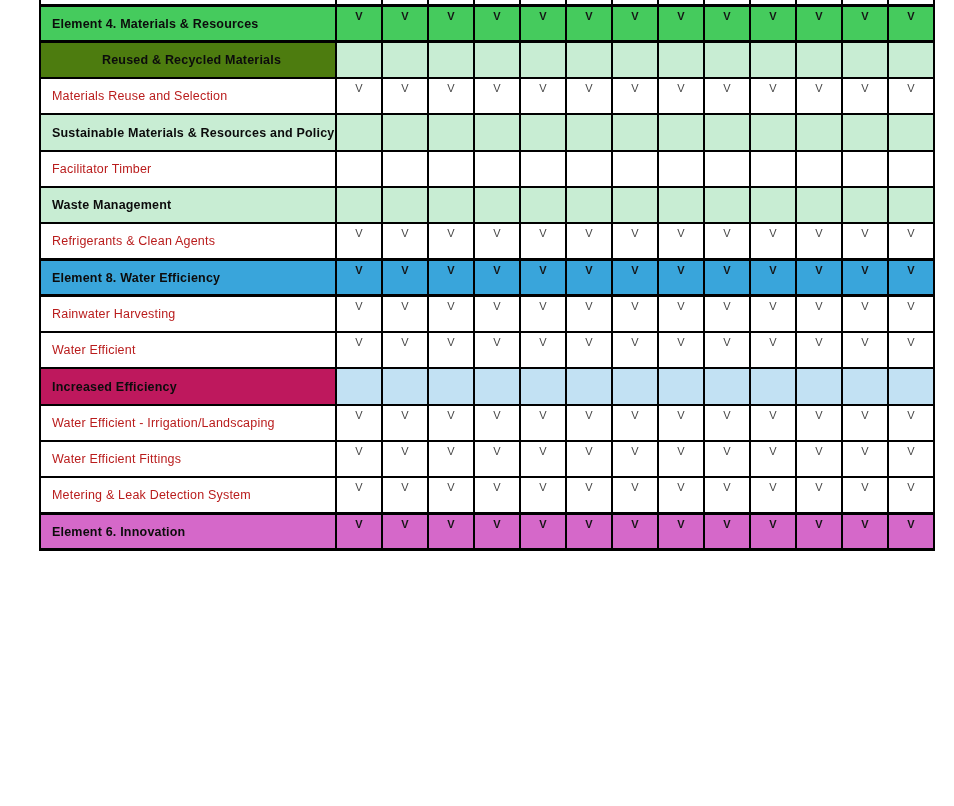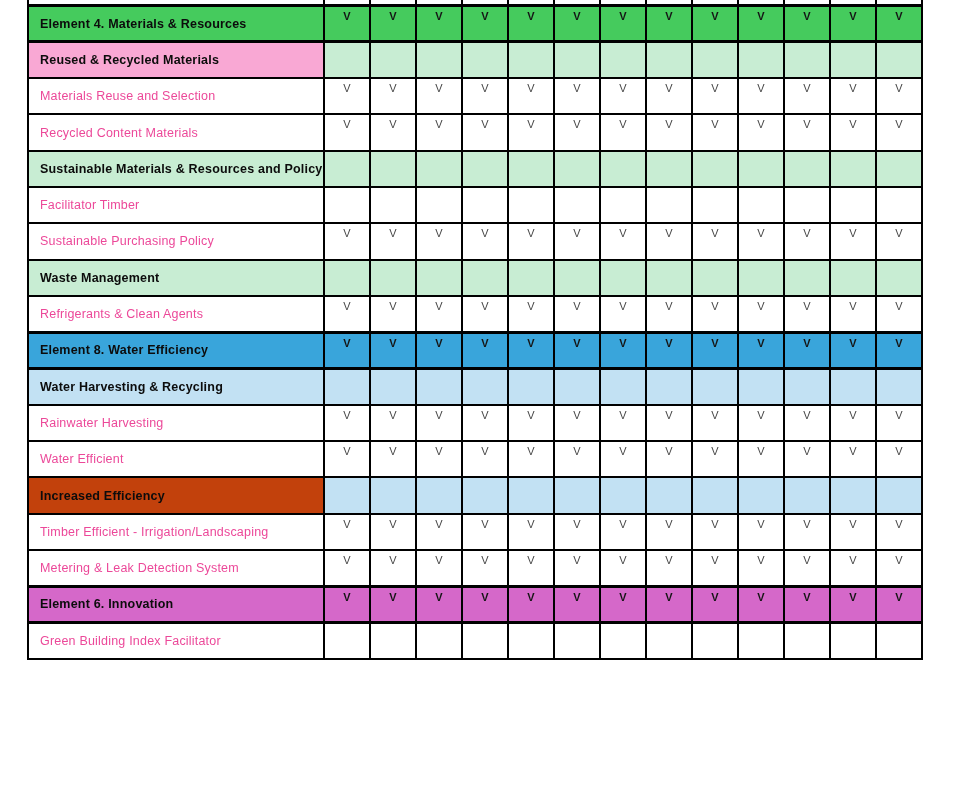--- a/index.html
+++ b/index.html
@@ -8,38 +8,38 @@
     height: 806px;
     background: #ffffff;
     overflow: hidden;
     font-family: "Liberation Sans", sans-serif;
     position: relative;
   }
   table.criteria {
     border-collapse: collapse;
     table-layout: fixed;
     width: 894px;
-    margin-left: 27px;
+    margin-left: 39px;
     border: 2px solid #000;
     border-top: none;
   }
   td {
     border: 2px solid #000;
     box-sizing: border-box;
   }
   tr { height: 36.3px; }
   tr.row-partial { height: 4px; }
   tr.row-partial td { border-top: none; border-bottom: 3px solid #000; }
   tr.row-element td { border-top-width: 3px; border-bottom-width: 3px; }
   .label-cell {
     width: 296px;
     padding: 0 4px 0 11px;
     vertical-align: middle;
     font-size: 12.5px;
-    color: #ec4899;
+    color: #b91c1c;
     white-space: nowrap;
     overflow: hidden;
     letter-spacing: 0.2px;
   }
   .check-cell {
     width: 46px;
     text-align: center;
     vertical-align: top;
     padding-top: 3px;
     font-size: 11px;
@@ -104,53 +104,37 @@
           <td class="check-cell" style="background-color: rgb(69, 203, 93);">V</td>
           <td class="check-cell" style="background-color: rgb(69, 203, 93);">V</td>
           <td class="check-cell" style="background-color: rgb(69, 203, 93);">V</td>
           <td class="check-cell" style="background-color: rgb(69, 203, 93);">V</td>
           <td class="check-cell" style="background-color: rgb(69, 203, 93);">V</td>
           <td class="check-cell" style="background-color: rgb(69, 203, 93);">V</td>
           <td class="check-cell" style="background-color: rgb(69, 203, 93);">V</td>
           <td class="check-cell" style="background-color: rgb(69, 203, 93);">V</td>
         </tr>
         <tr class="row-sub">
-          <td class="label-cell" style="background-color: #f9a8d4;">Reused &amp; Recycled Materials</td>
+          <td class="label-cell" style="background-color: #4d7c0f; text-align: center;">Reused &amp; Recycled Materials</td>
           <td class="check-cell" style="background-color: rgb(200, 237, 211);"></td>
           <td class="check-cell" style="background-color: rgb(200, 237, 211);"></td>
           <td class="check-cell" style="background-color: rgb(200, 237, 211);"></td>
           <td class="check-cell" style="background-color: rgb(200, 237, 211);"></td>
           <td class="check-cell" style="background-color: rgb(200, 237, 211);"></td>
           <td class="check-cell" style="background-color: rgb(200, 237, 211);"></td>
           <td class="check-cell" style="background-color: rgb(200, 237, 211);"></td>
           <td class="check-cell" style="background-color: rgb(200, 237, 211);"></td>
           <td class="check-cell" style="background-color: rgb(200, 237, 211);"></td>
           <td class="check-cell" style="background-color: rgb(200, 237, 211);"></td>
           <td class="check-cell" style="background-color: rgb(200, 237, 211);"></td>
           <td class="check-cell" style="background-color: rgb(200, 237, 211);"></td>
           <td class="check-cell" style="background-color: rgb(200, 237, 211);"></td>
         </tr>
         <tr class="row-item">
           <td class="label-cell">Materials Reuse and Selection</td>
-          <td class="check-cell">V</td>
-          <td class="check-cell">V</td>
-          <td class="check-cell">V</td>
-          <td class="check-cell">V</td>
-          <td class="check-cell">V</td>
-          <td class="check-cell">V</td>
-          <td class="check-cell">V</td>
-          <td class="check-cell">V</td>
-          <td class="check-cell">V</td>
-          <td class="check-cell">V</td>
-          <td class="check-cell">V</td>
-          <td class="check-cell">V</td>
-          <td class="check-cell">V</td>
-        </tr>
-        <tr class="row-item">
-          <td class="label-cell">Recycled Content Materials</td>
           <td class="check-cell">V</td>
           <td class="check-cell">V</td>
           <td class="check-cell">V</td>
           <td class="check-cell">V</td>
           <td class="check-cell">V</td>
           <td class="check-cell">V</td>
           <td class="check-cell">V</td>
           <td class="check-cell">V</td>
           <td class="check-cell">V</td>
           <td class="check-cell">V</td>
@@ -183,36 +167,20 @@
           <td class="check-cell"></td>
           <td class="check-cell"></td>
           <td class="check-cell"></td>
           <td class="check-cell"></td>
           <td class="check-cell"></td>
           <td class="check-cell"></td>
           <td class="check-cell"></td>
           <td class="check-cell"></td>
           <td class="check-cell"></td>
         </tr>
-        <tr class="row-item">
-          <td class="label-cell">Sustainable Purchasing Policy</td>
-          <td class="check-cell">V</td>
-          <td class="check-cell">V</td>
-          <td class="check-cell">V</td>
-          <td class="check-cell">V</td>
-          <td class="check-cell">V</td>
-          <td class="check-cell">V</td>
-          <td class="check-cell">V</td>
-          <td class="check-cell">V</td>
-          <td class="check-cell">V</td>
-          <td class="check-cell">V</td>
-          <td class="check-cell">V</td>
-          <td class="check-cell">V</td>
-          <td class="check-cell">V</td>
-        </tr>
         <tr class="row-sub">
           <td class="label-cell" style="background-color: rgb(200, 237, 211);">Waste Management</td>
           <td class="check-cell" style="background-color: rgb(200, 237, 211);"></td>
           <td class="check-cell" style="background-color: rgb(200, 237, 211);"></td>
           <td class="check-cell" style="background-color: rgb(200, 237, 211);"></td>
           <td class="check-cell" style="background-color: rgb(200, 237, 211);"></td>
           <td class="check-cell" style="background-color: rgb(200, 237, 211);"></td>
           <td class="check-cell" style="background-color: rgb(200, 237, 211);"></td>
           <td class="check-cell" style="background-color: rgb(200, 237, 211);"></td>
           <td class="check-cell" style="background-color: rgb(200, 237, 211);"></td>
@@ -247,86 +215,86 @@
           <td class="check-cell" style="background-color: rgb(57, 165, 219);">V</td>
           <td class="check-cell" style="background-color: rgb(57, 165, 219);">V</td>
           <td class="check-cell" style="background-color: rgb(57, 165, 219);">V</td>
           <td class="check-cell" style="background-color: rgb(57, 165, 219);">V</td>
           <td class="check-cell" style="background-color: rgb(57, 165, 219);">V</td>
           <td class="check-cell" style="background-color: rgb(57, 165, 219);">V</td>
           <td class="check-cell" style="background-color: rgb(57, 165, 219);">V</td>
           <td class="check-cell" style="background-color: rgb(57, 165, 219);">V</td>
           <td class="check-cell" style="background-color: rgb(57, 165, 219);">V</td>
         </tr>
+        <tr class="row-item">
+          <td class="label-cell">Rainwater Harvesting</td>
+          <td class="check-cell">V</td>
+          <td class="check-cell">V</td>
+          <td class="check-cell">V</td>
+          <td class="check-cell">V</td>
+          <td class="check-cell">V</td>
+          <td class="check-cell">V</td>
+          <td class="check-cell">V</td>
+          <td class="check-cell">V</td>
+          <td class="check-cell">V</td>
+          <td class="check-cell">V</td>
+          <td class="check-cell">V</td>
+          <td class="check-cell">V</td>
+          <td class="check-cell">V</td>
+        </tr>
+        <tr class="row-item">
+          <td class="label-cell">Water Efficient</td>
+          <td class="check-cell">V</td>
+          <td class="check-cell">V</td>
+          <td class="check-cell">V</td>
+          <td class="check-cell">V</td>
+          <td class="check-cell">V</td>
+          <td class="check-cell">V</td>
+          <td class="check-cell">V</td>
+          <td class="check-cell">V</td>
+          <td class="check-cell">V</td>
+          <td class="check-cell">V</td>
+          <td class="check-cell">V</td>
+          <td class="check-cell">V</td>
+          <td class="check-cell">V</td>
+        </tr>
         <tr class="row-sub">
-          <td class="label-cell" style="background-color: rgb(194, 225, 243);">Water Harvesting &amp; Recycling</td>
-          <td class="check-cell" style="background-color: rgb(194, 225, 243);"></td>
-          <td class="check-cell" style="background-color: rgb(194, 225, 243);"></td>
-          <td class="check-cell" style="background-color: rgb(194, 225, 243);"></td>
-          <td class="check-cell" style="background-color: rgb(194, 225, 243);"></td>
-          <td class="check-cell" style="background-color: rgb(194, 225, 243);"></td>
-          <td class="check-cell" style="background-color: rgb(194, 225, 243);"></td>
-          <td class="check-cell" style="background-color: rgb(194, 225, 243);"></td>
-          <td class="check-cell" style="background-color: rgb(194, 225, 243);"></td>
-          <td class="check-cell" style="background-color: rgb(194, 225, 243);"></td>
-          <td class="check-cell" style="background-color: rgb(194, 225, 243);"></td>
-          <td class="check-cell" style="background-color: rgb(194, 225, 243);"></td>
-          <td class="check-cell" style="background-color: rgb(194, 225, 243);"></td>
-          <td class="check-cell" style="background-color: rgb(194, 225, 243);"></td>
-        </tr>
-        <tr class="row-item">
-          <td class="label-cell">Rainwater Harvesting</td>
-          <td class="check-cell">V</td>
-          <td class="check-cell">V</td>
-          <td class="check-cell">V</td>
-          <td class="check-cell">V</td>
-          <td class="check-cell">V</td>
-          <td class="check-cell">V</td>
-          <td class="check-cell">V</td>
-          <td class="check-cell">V</td>
-          <td class="check-cell">V</td>
-          <td class="check-cell">V</td>
-          <td class="check-cell">V</td>
-          <td class="check-cell">V</td>
-          <td class="check-cell">V</td>
-        </tr>
-        <tr class="row-item">
-          <td class="label-cell">Water Efficient</td>
-          <td class="check-cell">V</td>
-          <td class="check-cell">V</td>
-          <td class="check-cell">V</td>
-          <td class="check-cell">V</td>
-          <td class="check-cell">V</td>
-          <td class="check-cell">V</td>
-          <td class="check-cell">V</td>
-          <td class="check-cell">V</td>
-          <td class="check-cell">V</td>
-          <td class="check-cell">V</td>
-          <td class="check-cell">V</td>
-          <td class="check-cell">V</td>
-          <td class="check-cell">V</td>
-        </tr>
-        <tr class="row-sub">
-          <td class="label-cell" style="background-color: #c2410c;">Increased Efficiency</td>
-          <td class="check-cell" style="background-color: rgb(194, 225, 243);"></td>
-          <td class="check-cell" style="background-color: rgb(194, 225, 243);"></td>
-          <td class="check-cell" style="background-color: rgb(194, 225, 243);"></td>
-          <td class="check-cell" style="background-color: rgb(194, 225, 243);"></td>
-          <td class="check-cell" style="background-color: rgb(194, 225, 243);"></td>
-          <td class="check-cell" style="background-color: rgb(194, 225, 243);"></td>
-          <td class="check-cell" style="background-color: rgb(194, 225, 243);"></td>
-          <td class="check-cell" style="background-color: rgb(194, 225, 243);"></td>
-          <td class="check-cell" style="background-color: rgb(194, 225, 243);"></td>
-          <td class="check-cell" style="background-color: rgb(194, 225, 243);"></td>
-          <td class="check-cell" style="background-color: rgb(194, 225, 243);"></td>
-          <td class="check-cell" style="background-color: rgb(194, 225, 243);"></td>
-          <td class="check-cell" style="background-color: rgb(194, 225, 243);"></td>
-        </tr>
-        <tr class="row-item">
-          <td class="label-cell">Timber Efficient - Irrigation/Landscaping</td>
+          <td class="label-cell" style="background-color: #be185d;">Increased Efficiency</td>
+          <td class="check-cell" style="background-color: rgb(194, 225, 243);"></td>
+          <td class="check-cell" style="background-color: rgb(194, 225, 243);"></td>
+          <td class="check-cell" style="background-color: rgb(194, 225, 243);"></td>
+          <td class="check-cell" style="background-color: rgb(194, 225, 243);"></td>
+          <td class="check-cell" style="background-color: rgb(194, 225, 243);"></td>
+          <td class="check-cell" style="background-color: rgb(194, 225, 243);"></td>
+          <td class="check-cell" style="background-color: rgb(194, 225, 243);"></td>
+          <td class="check-cell" style="background-color: rgb(194, 225, 243);"></td>
+          <td class="check-cell" style="background-color: rgb(194, 225, 243);"></td>
+          <td class="check-cell" style="background-color: rgb(194, 225, 243);"></td>
+          <td class="check-cell" style="background-color: rgb(194, 225, 243);"></td>
+          <td class="check-cell" style="background-color: rgb(194, 225, 243);"></td>
+          <td class="check-cell" style="background-color: rgb(194, 225, 243);"></td>
+        </tr>
+        <tr class="row-item">
+          <td class="label-cell">Water Efficient - Irrigation/Landscaping</td>
+          <td class="check-cell">V</td>
+          <td class="check-cell">V</td>
+          <td class="check-cell">V</td>
+          <td class="check-cell">V</td>
+          <td class="check-cell">V</td>
+          <td class="check-cell">V</td>
+          <td class="check-cell">V</td>
+          <td class="check-cell">V</td>
+          <td class="check-cell">V</td>
+          <td class="check-cell">V</td>
+          <td class="check-cell">V</td>
+          <td class="check-cell">V</td>
+          <td class="check-cell">V</td>
+        </tr>
+        <tr class="row-item">
+          <td class="label-cell">Water Efficient Fittings</td>
           <td class="check-cell">V</td>
           <td class="check-cell">V</td>
           <td class="check-cell">V</td>
           <td class="check-cell">V</td>
           <td class="check-cell">V</td>
           <td class="check-cell">V</td>
           <td class="check-cell">V</td>
           <td class="check-cell">V</td>
           <td class="check-cell">V</td>
           <td class="check-cell">V</td>
@@ -358,32 +326,16 @@
           <td class="check-cell" style="background-color: rgb(213, 104, 201);">V</td>
           <td class="check-cell" style="background-color: rgb(213, 104, 201);">V</td>
           <td class="check-cell" style="background-color: rgb(213, 104, 201);">V</td>
           <td class="check-cell" style="background-color: rgb(213, 104, 201);">V</td>
           <td class="check-cell" style="background-color: rgb(213, 104, 201);">V</td>
           <td class="check-cell" style="background-color: rgb(213, 104, 201);">V</td>
           <td class="check-cell" style="background-color: rgb(213, 104, 201);">V</td>
           <td class="check-cell" style="background-color: rgb(213, 104, 201);">V</td>
           <td class="check-cell" style="background-color: rgb(213, 104, 201);">V</td>
           <td class="check-cell" style="background-color: rgb(213, 104, 201);">V</td>
-        </tr>
-        <tr class="row-item">
-          <td class="label-cell">Green Building Index Facilitator</td>
-          <td class="check-cell"></td>
-          <td class="check-cell"></td>
-          <td class="check-cell"></td>
-          <td class="check-cell"></td>
-          <td class="check-cell"></td>
-          <td class="check-cell"></td>
-          <td class="check-cell"></td>
-          <td class="check-cell"></td>
-          <td class="check-cell"></td>
-          <td class="check-cell"></td>
-          <td class="check-cell"></td>
-          <td class="check-cell"></td>
-          <td class="check-cell"></td>
         </tr>
       </tbody>
   </table>
 </div>
 
 </body></html>

